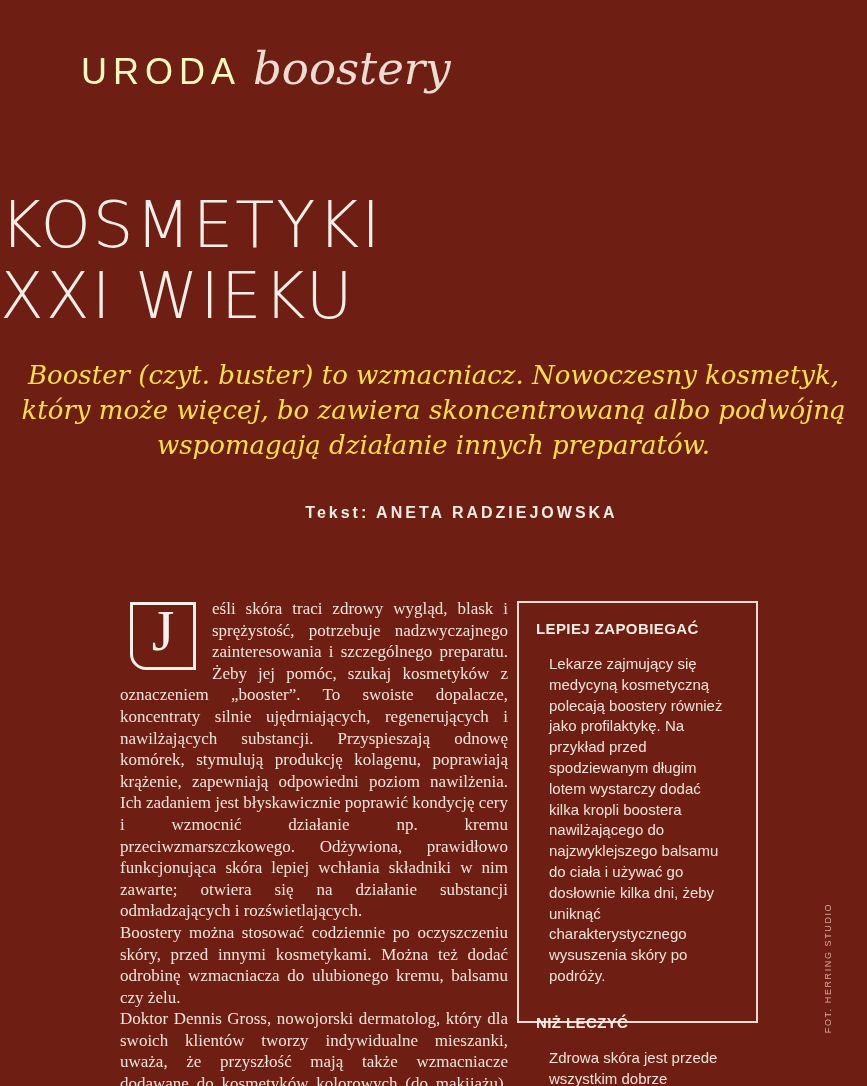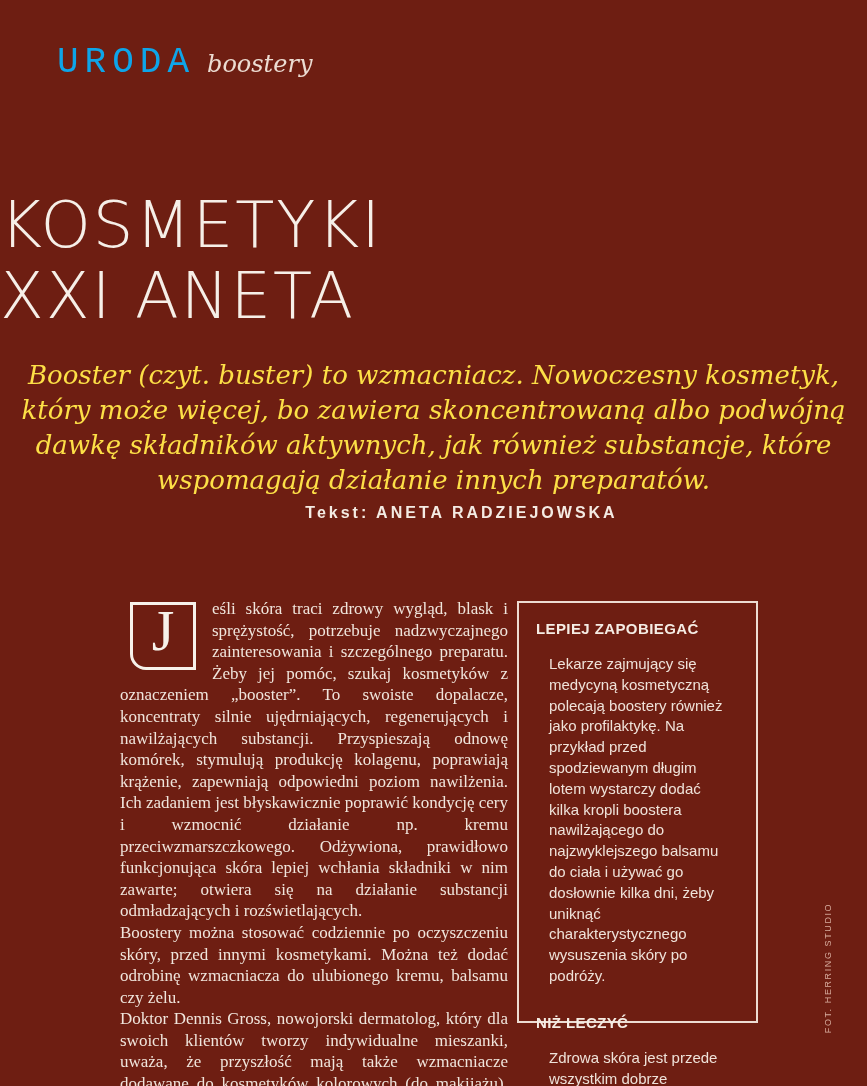--- a/index.html
+++ b/index.html
@@ -15,30 +15,31 @@
   }
 
   
   .kicker {
     position: absolute;
     left: 57px;
     top: 42px;
     white-space: nowrap;
   }
   .kicker .section {
-    font-family: Liberation Mono, monospace;
+    font-family: Liberation Sans, sans-serif;
     font-weight: 200;
     font-size: 36px;
     letter-spacing: 6px;
-    color: #0ea5e9;
+    color: #fef9c3;
+    margin-left: 24px;
   }
   .kicker .subsection {
     font-family: "DejaVu Serif", "Liberation Serif", serif;
     font-style: italic;
-    font-size: 24px;
+    font-size: 45px;
     margin-left: 8px;
     color: #ecdcd2;
   }
 
   
   .title {
     position: absolute;
     top: 190px;
     left: 0;
     width: 100%;
@@ -159,27 +160,26 @@
 
 <div class="page">
 
   <div class="kicker">
     <span class="section">URODA</span>
     <span class="subsection">boostery</span>
   </div>
 
   <div class="title">
     <div>KOSMETYKI</div>
-    <div>XXI ANETA</div>
+    <div>XXI WIEKU</div>
   </div>
 
   <div class="lead">
     <div>Booster (czyt. buster) to wzmacniacz. Nowoczesny kosmetyk,</div>
     <div>który może więcej, bo zawiera skoncentrowaną albo podwójną</div>
-    <div>dawkę składników aktywnych, jak również substancje, które</div>
     <div>wspomagają działanie innych preparatów.</div>
   </div>
 
   <div class="byline">
     <span>Tekst:</span>
     <span>ANETA RADZIEJOWSKA</span>
   </div>
 
   <div class="body-col">
     <p>

